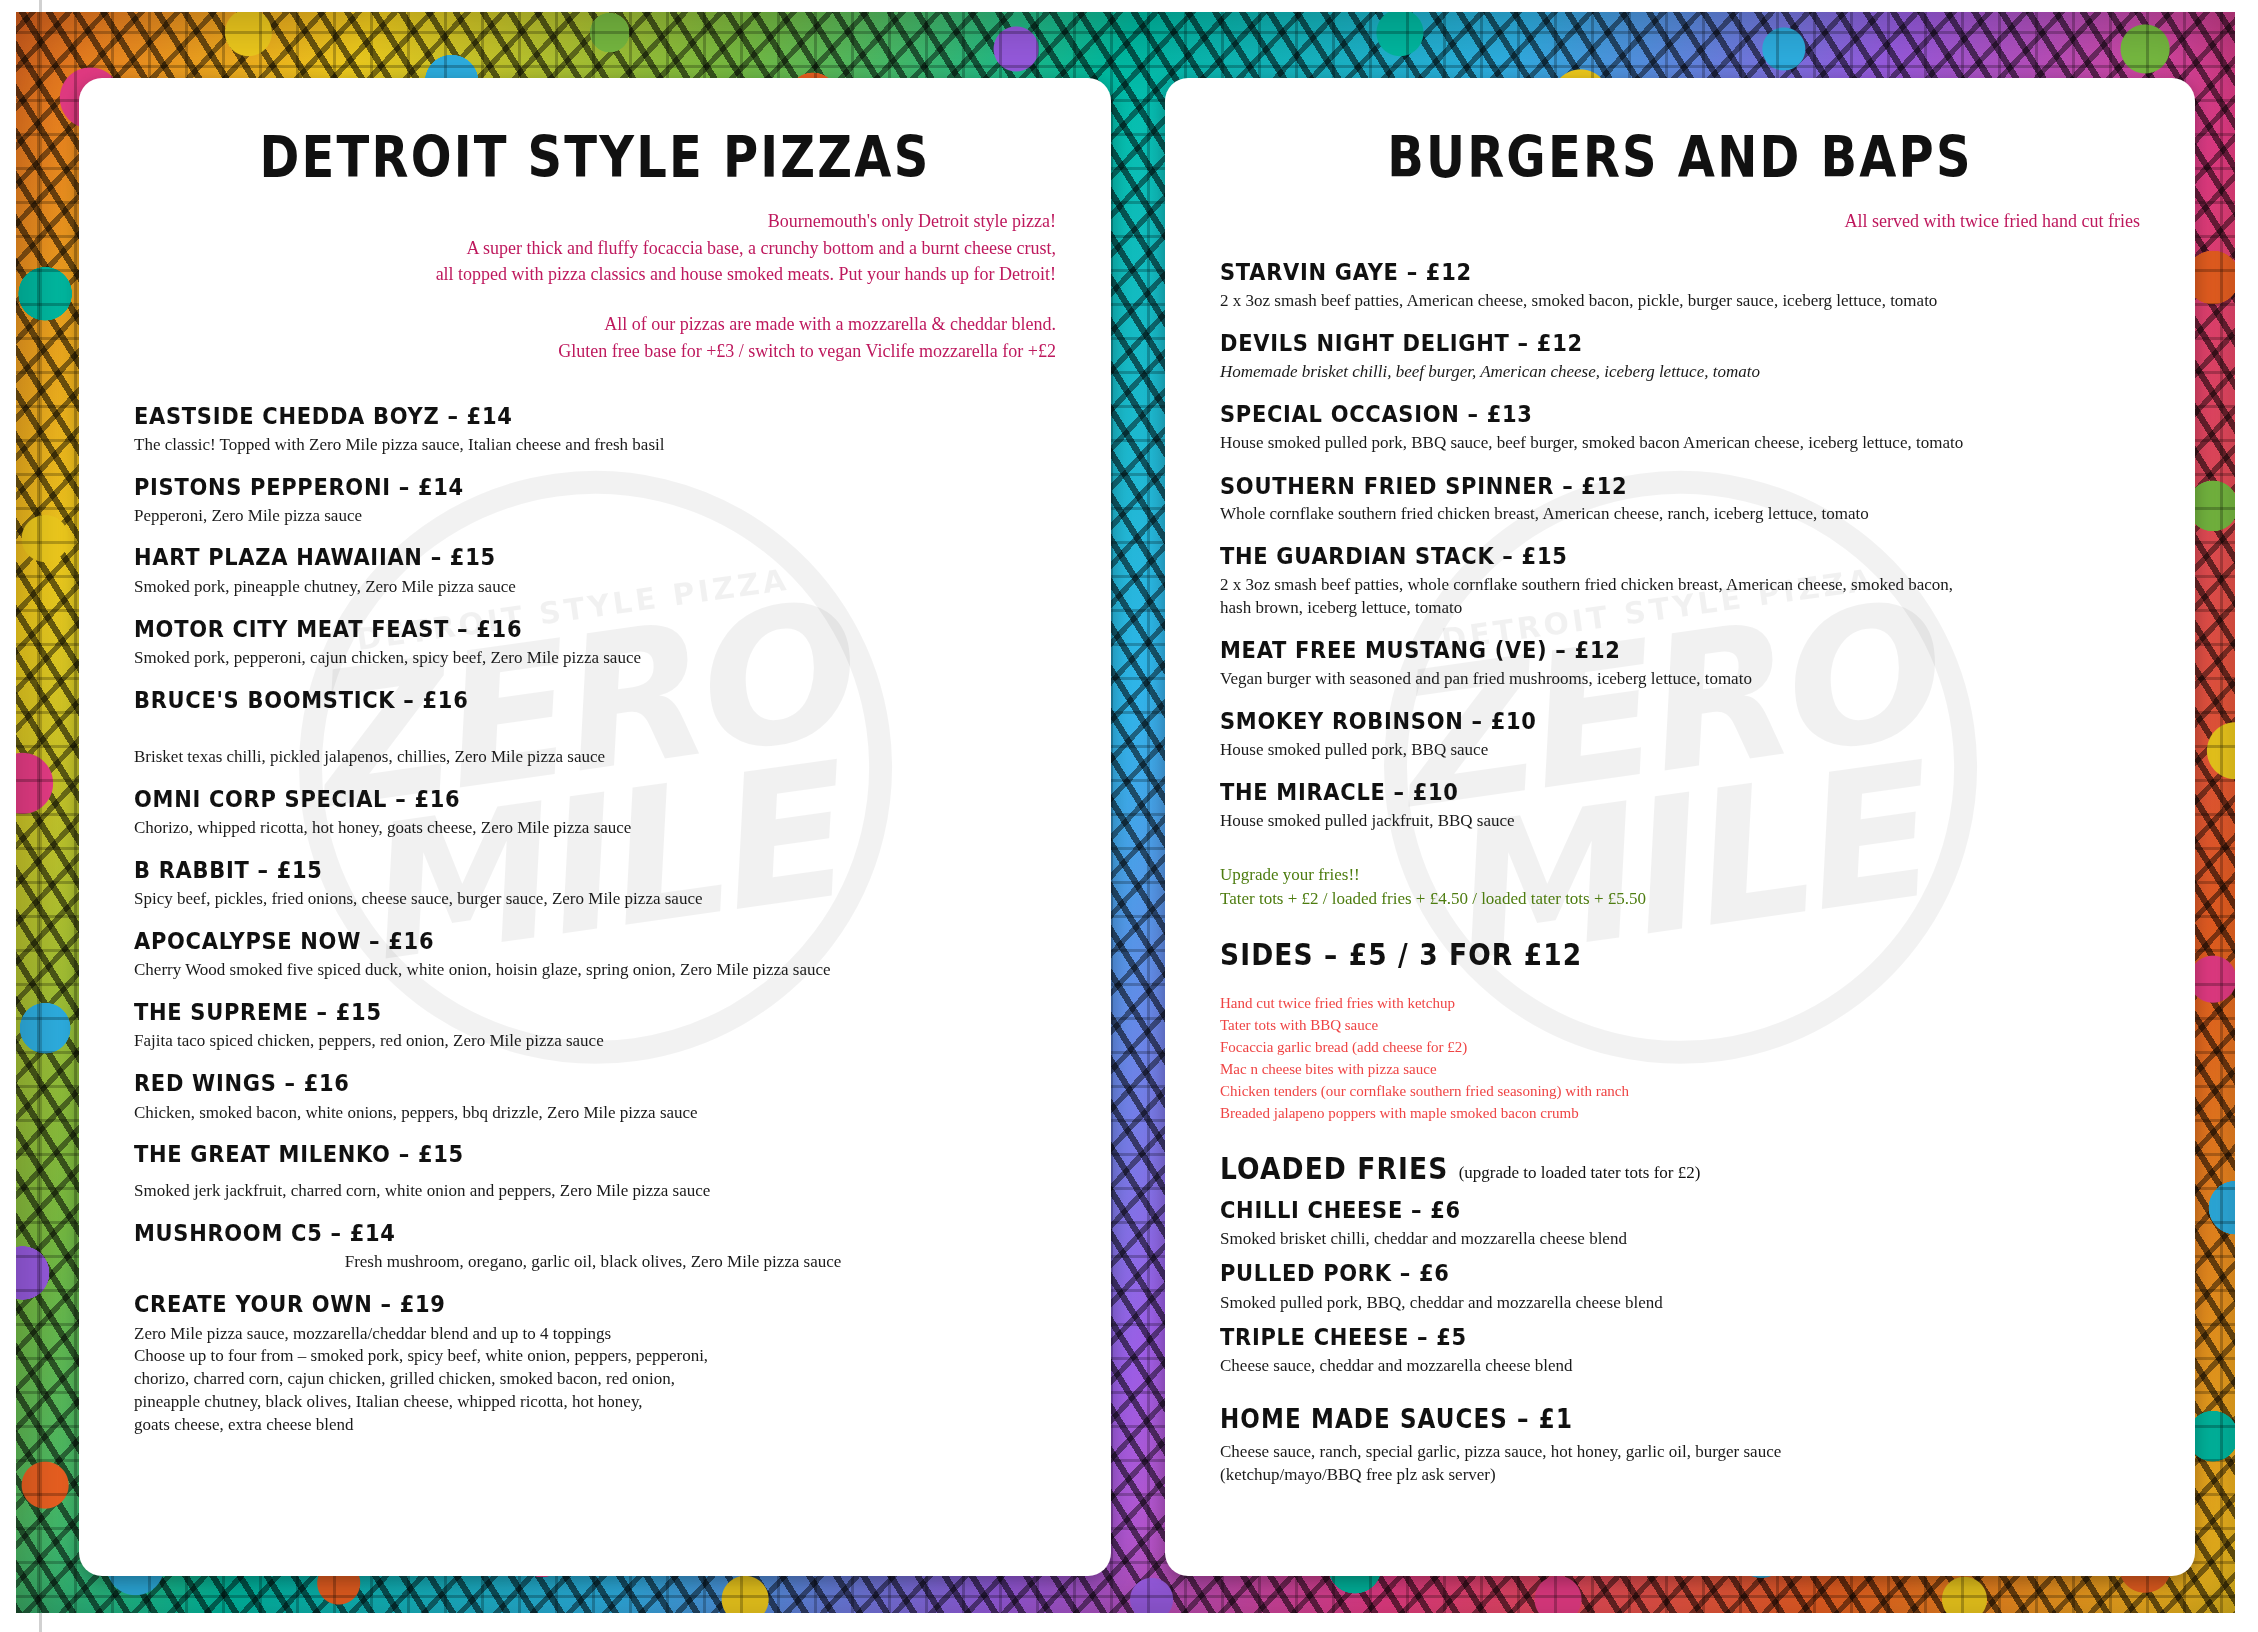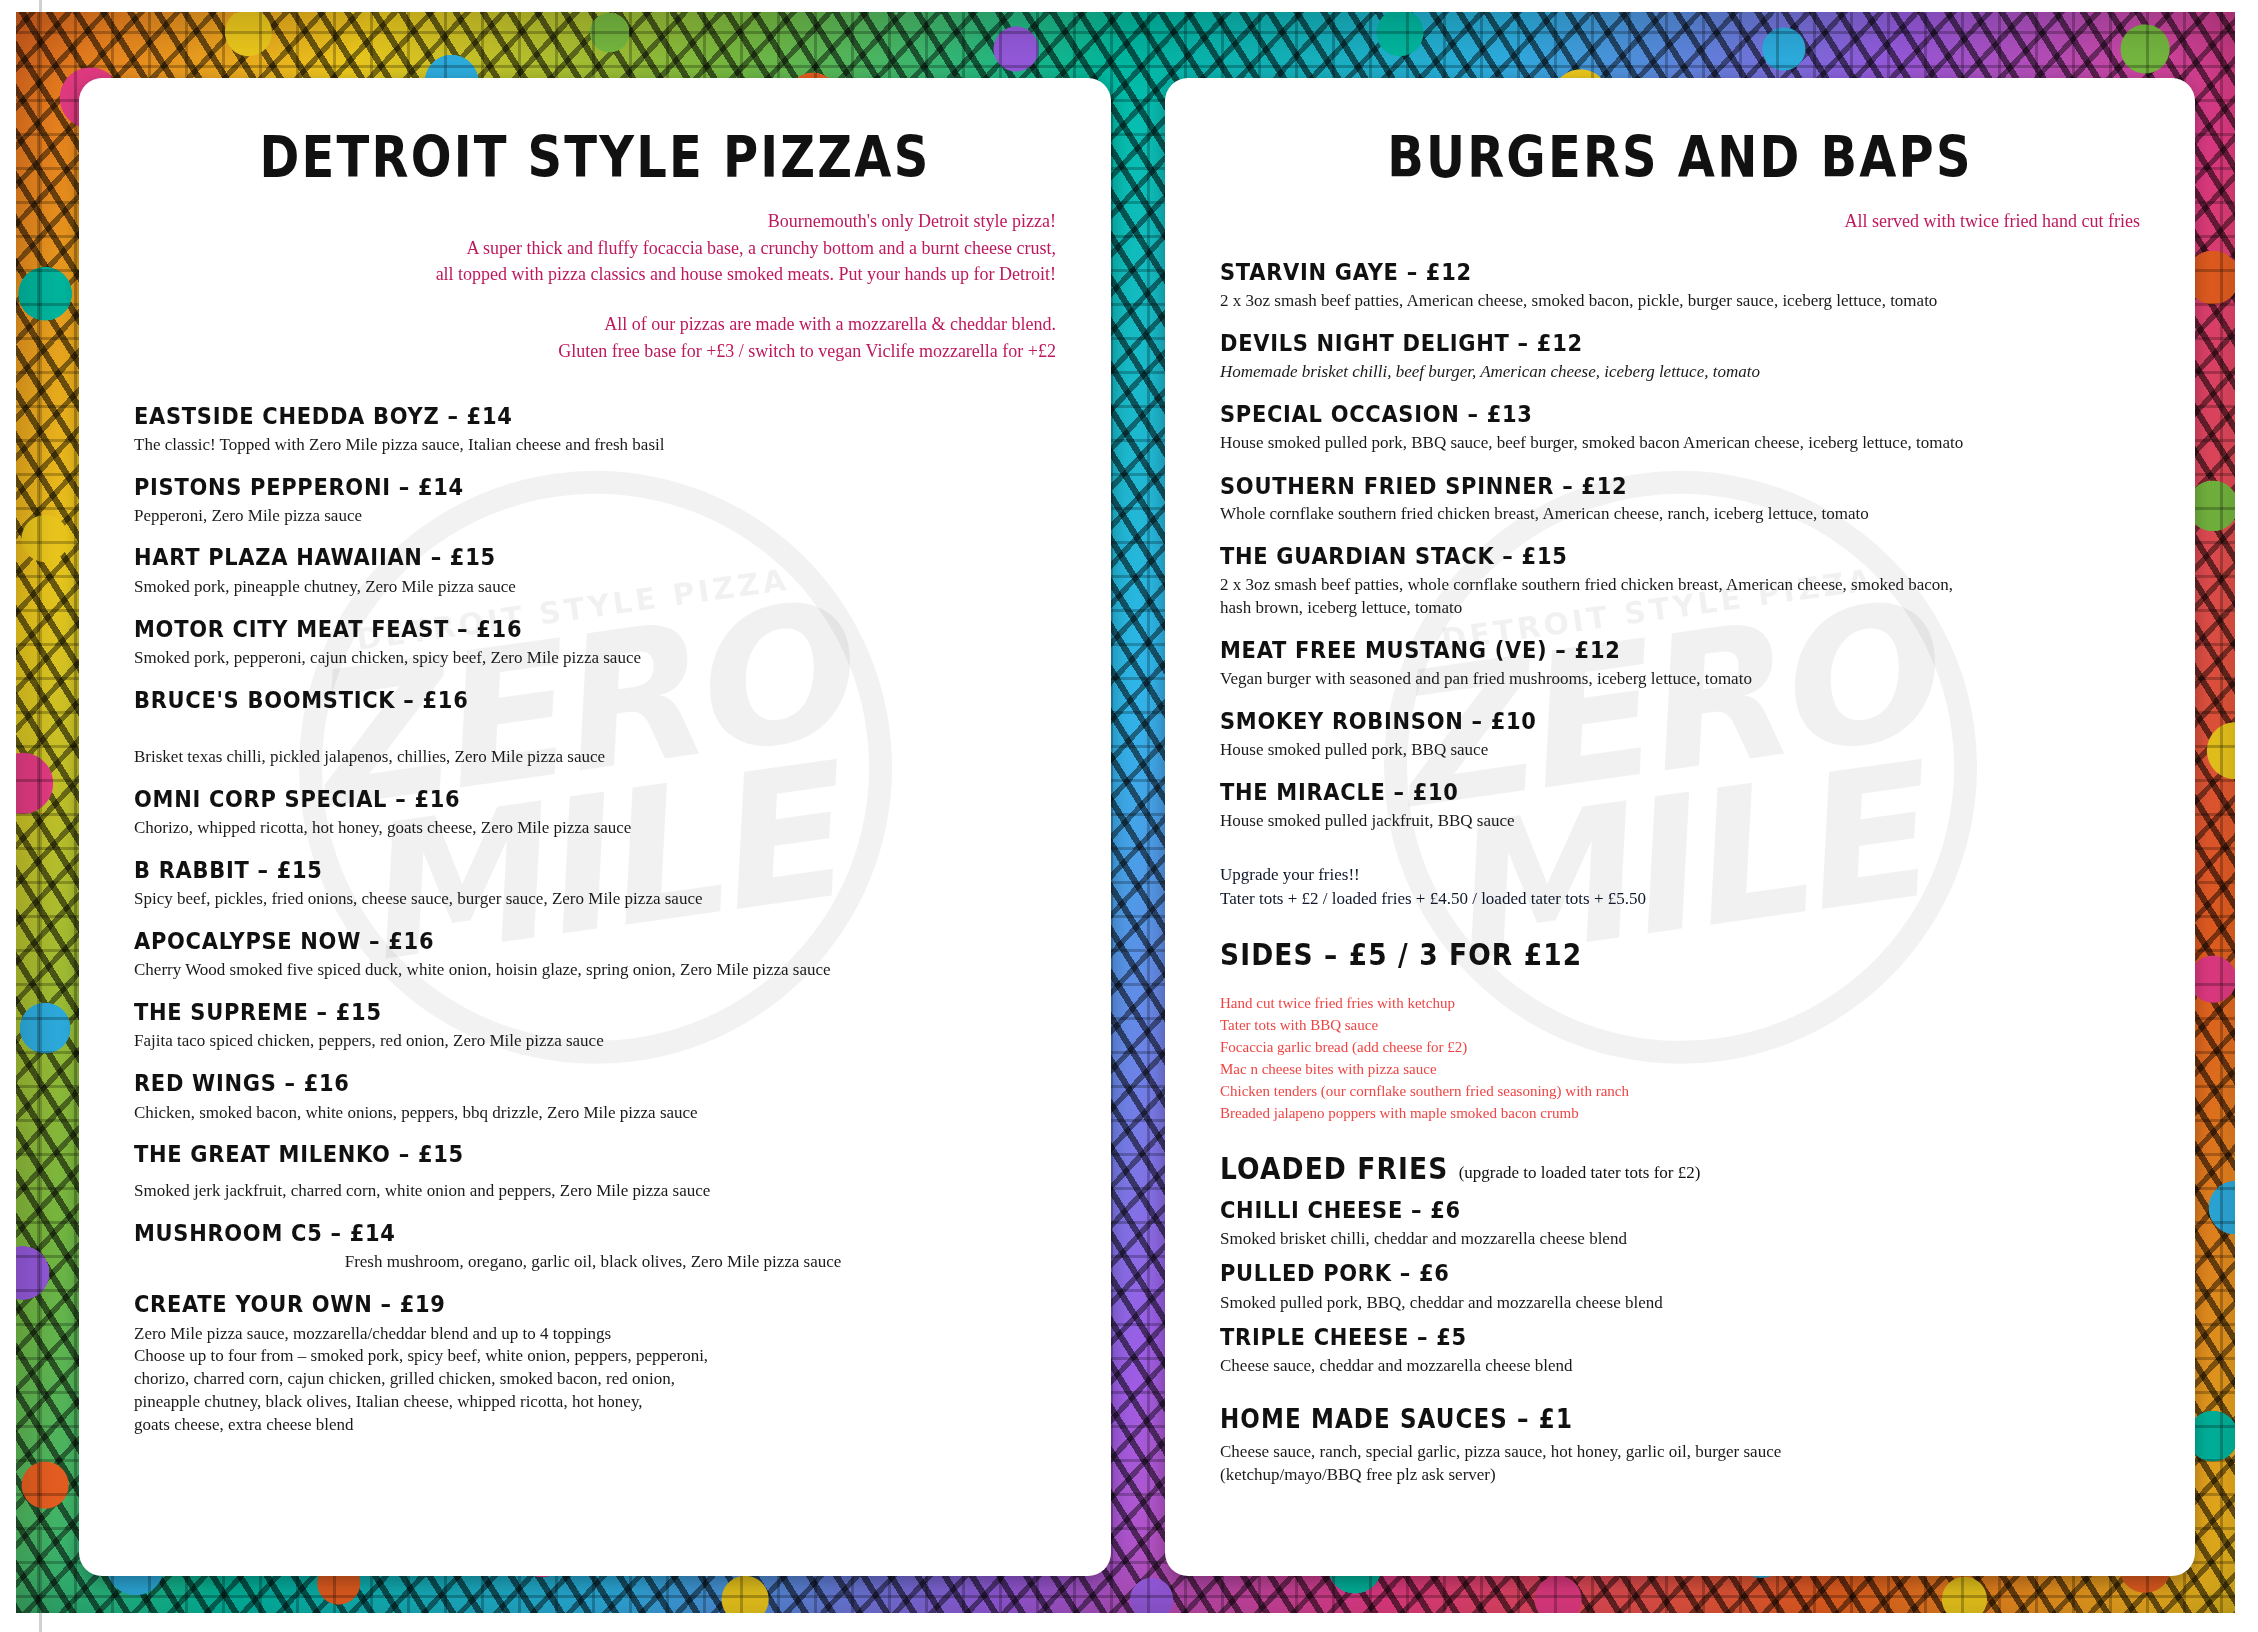--- a/index.html
+++ b/index.html
@@ -223,21 +223,21 @@
     line-height: 1.34;
     color: #1a1a1a;
     max-width: 918px;
   }
 
   .tight .item { margin-top: 12.4px; }
 
   .plain-line {
     font-size: 17px;
     line-height: 1.42;
-    color: #0f172a;
+    color: #4d7c0f;
   }
   .note-block { margin-top: 30px; }
   .list-lines div { font-size: 15px; line-height: 1.46; color: #ef4444; }
 
   .left-items { margin-top: 41px; }
   .right-items { margin-top: 26.5px; }
 
   .gap-24 { height: 21px; }
   .gap-34 { height: 30px; }
 </style>

